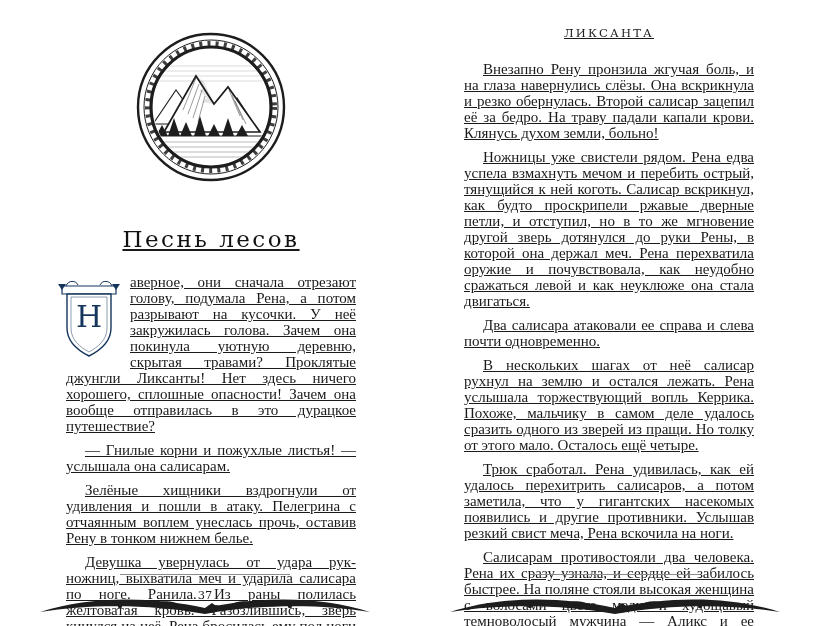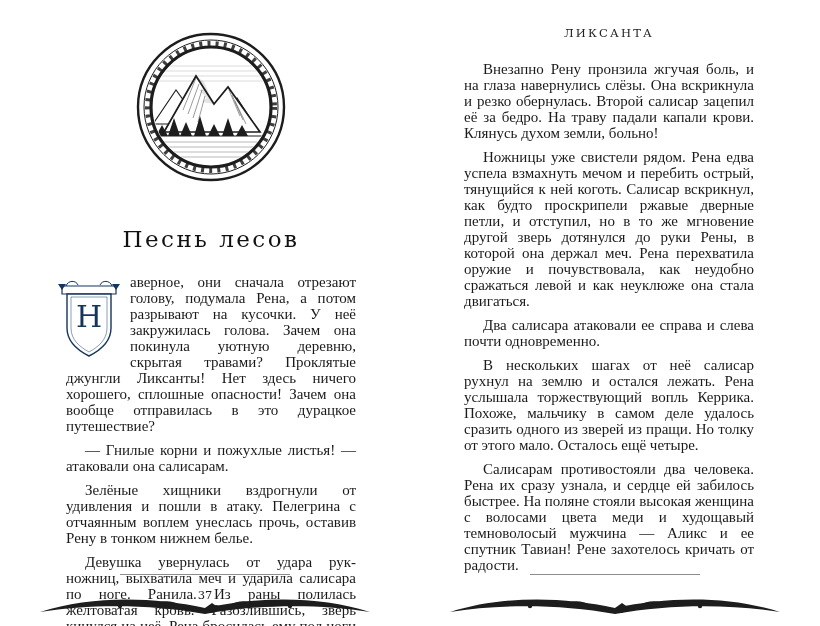--- a/index.html
+++ b/index.html
@@ -18,20 +18,21 @@
     position: relative;
     width: 820px;
     height: 626px;
     display: flex;
     box-sizing: border-box;
   }
   .page {
     position: relative;
     box-sizing: border-box;
     height: 626px;
+    text-decoration: underline;
   }
   .page-left {
     width: 410px;
     padding: 26px 46px 0 58px;
   }
   .page-right {
     width: 410px;
     padding: 26px 58px 0 46px;
   }
 
@@ -222,21 +223,21 @@
           <path d="M42 9 C 44 4, 52 4, 54 10" fill="none" stroke="#15355c" stroke-width="1"></path>
 
           <path d="M9 18 L53 18 L53 52 C 53 66, 43 74, 31 80 C 19 74, 9 66, 9 52 Z" fill="#ffffff" stroke="#15355c" stroke-width="1.4"></path>
           <path d="M13 21 L49 21 L49 52 C 49 64, 40 71, 31 76 C 22 71, 13 64, 13 52 Z" fill="none" stroke="#15355c" stroke-width="0.7" opacity="0.7"></path>
         </svg>
         <div class="dropcap-letter">Н</div>
       </div>
       <p class="body">аверное, они сначала отрезают голову, подумала Рена, а потом разрывают на кусочки. У неё закружилась голова. Зачем она покинула уютную деревню, скрытая травами? Проклятые джунгли Ликсанты! Нет здесь ничего хорошего, сплошные опасности! Зачем она вообще отправилась в это дурацкое путешествие?</p>
     </div>
 
-    <p class="body">— Гнилые корни и пожухлые листья! — атаковали она салисарам.</p>
+    <p class="body">— Гнилые корни и пожухлые листья! — услышала она салисарам.</p>
     <p class="body">Зелёные хищники вздрогнули от удивления и пошли в атаку. Пелегрина с отчаянным воплем унеслась прочь, оставив Рену в тонком нижнем белье.</p>
     <p class="body">Девушка увернулась от удара рук-ножниц, выхватила меч и ударила салисара по ноге. Ранила. Из раны полилась желтоватая кровь. Разозлившись, зверь кинулся на неё. Рена бросилась ему под ноги и с отчаянной смелостью атаковала врага сзади. Новый удар пришёлся на позвоночник салисара, и зверь рухнул, превратившись в кучку костей и когтей.</p>
 
     <div class="folio-rule"></div>
     <div class="folio">37</div>
 
     <div class="ornament">
       <svg viewBox="0 0 410 46" width="410" height="46" xmlns="http://www.w3.org/2000/svg">
         <g fill="#1d1d1d">
           <path d="M40 30 C 90 14, 150 14, 205 26 C 260 14, 320 14, 370 30 C 320 22, 260 22, 205 32 C 150 22, 90 22, 40 30 Z"></path>
@@ -252,20 +253,21 @@
 
   <div class="page page-right">
 
     <div class="running-head">ЛИКСАНТА</div>
     <div class="rh-rule"></div>
 
     <p class="body">Внезапно Рену пронзила жгучая боль, и на глаза навернулись слёзы. Она вскрикнула и резко обернулась. Второй салисар зацепил её за бедро. На траву падали капали крови. Клянусь духом земли, больно!</p>
     <p class="body">Ножницы уже свистели рядом. Рена едва успела взмахнуть мечом и перебить острый, тянущийся к ней коготь. Салисар вскрикнул, как будто проскрипели ржавые дверные петли, и отступил, но в то же мгновение другой зверь дотянулся до руки Рены, в которой она держал меч. Рена перехватила оружие и почувствовала, как неудобно сражаться левой и как неуклюже она стала двигаться.</p>
     <p class="body">Два салисара атаковали ее справа и слева почти одновременно.</p>
     <p class="body">В нескольких шагах от неё салисар рухнул на землю и остался лежать. Рена услышала торжествующий вопль Керрика. Похоже, мальчику в самом деле удалось сразить одного из зверей из пращи. Но толку от этого мало. Осталось ещё четыре.</p>
+    <p class="body">Трюк сработал. Рена удивилась, как ей удалось перехитрить салисаров, а потом заметила, что у гигантских насекомых появились и другие противники. Услышав резкий свист меча, Рена вскочила на ноги.</p>
     <p class="body">Салисарам противостояли два человека. Рена их сразу узнала, и сердце ей забилось быстрее. На поляне стояли высокая женщина с волосами цвета меди и худощавый темноволосый мужчина — Аликс и ее спутник Тавиан! Рене захотелось кричать от радости.</p>
 
     <div class="folio-rule"></div>
 
     <div class="ornament">
       <svg viewBox="0 0 410 46" width="410" height="46" xmlns="http://www.w3.org/2000/svg">
         <g fill="#1d1d1d">
           <path d="M40 30 C 90 14, 150 14, 205 26 C 260 14, 320 14, 370 30 C 320 22, 260 22, 205 32 C 150 22, 90 22, 40 30 Z"></path>
           <path d="M205 26 L212 21 L219 26 L212 31 Z"></path>
           <path d="M150 24 C 160 18, 172 18, 180 23 C 172 21, 160 21, 150 24 Z"></path>

